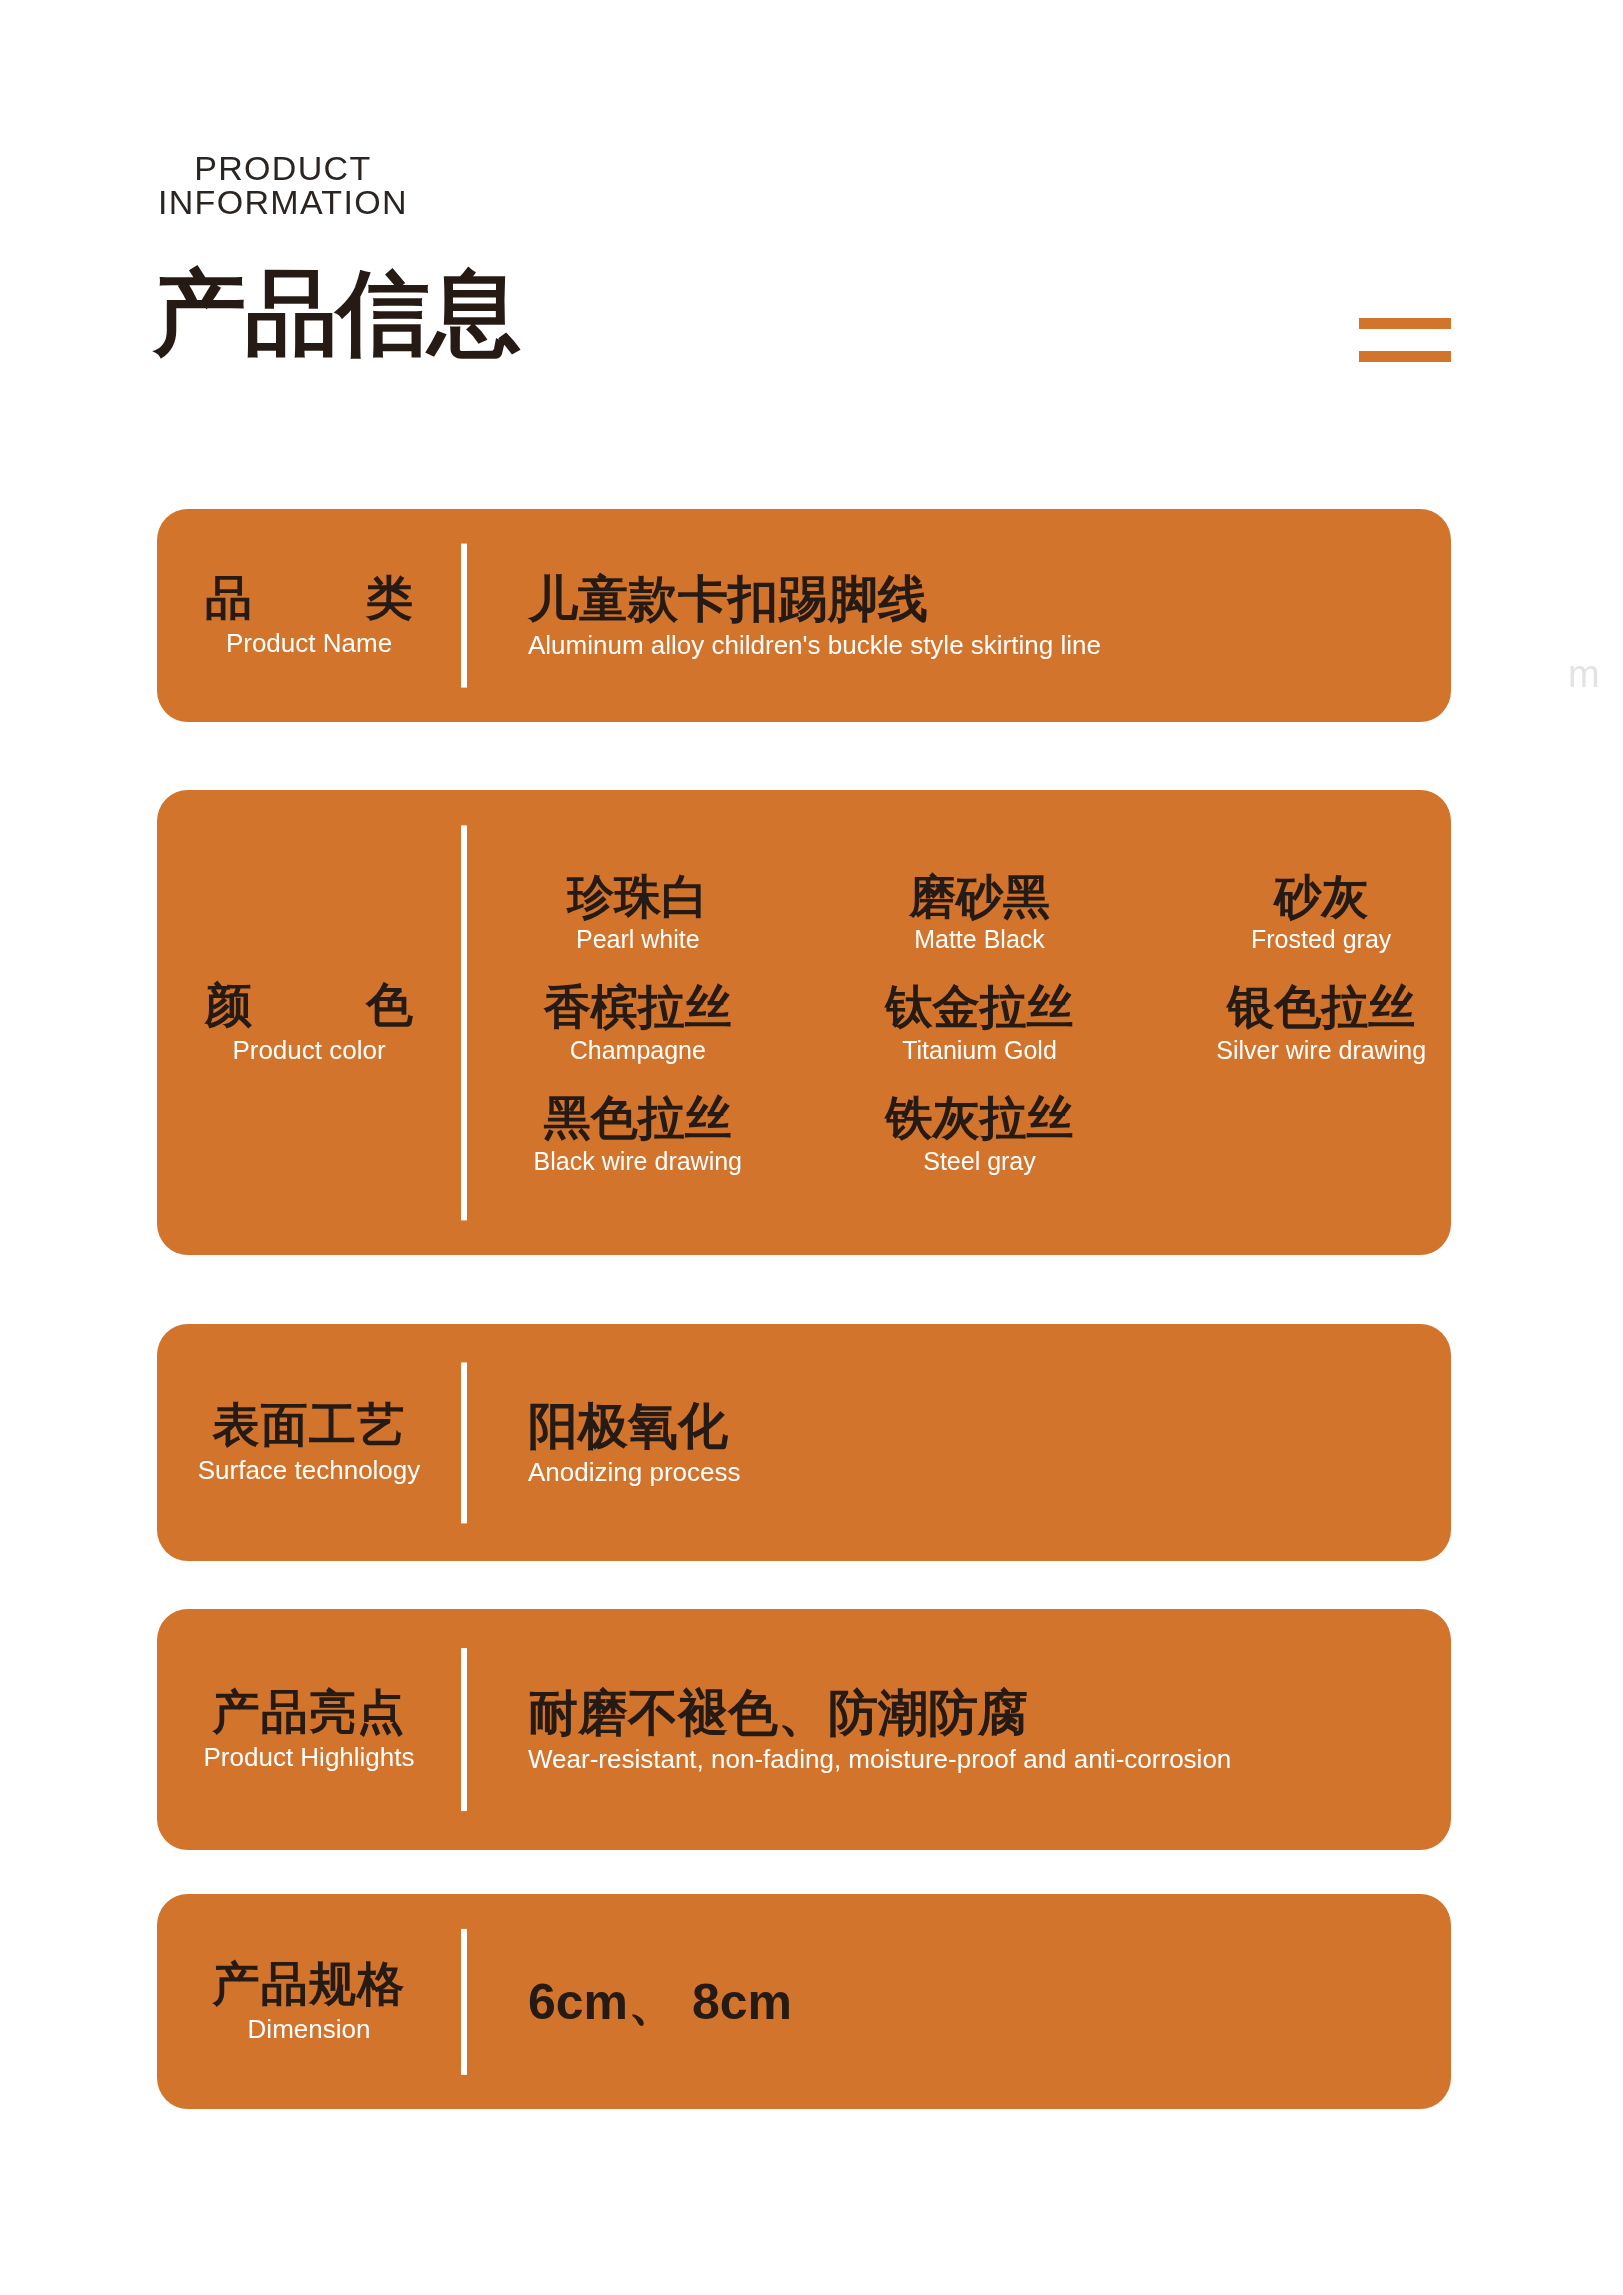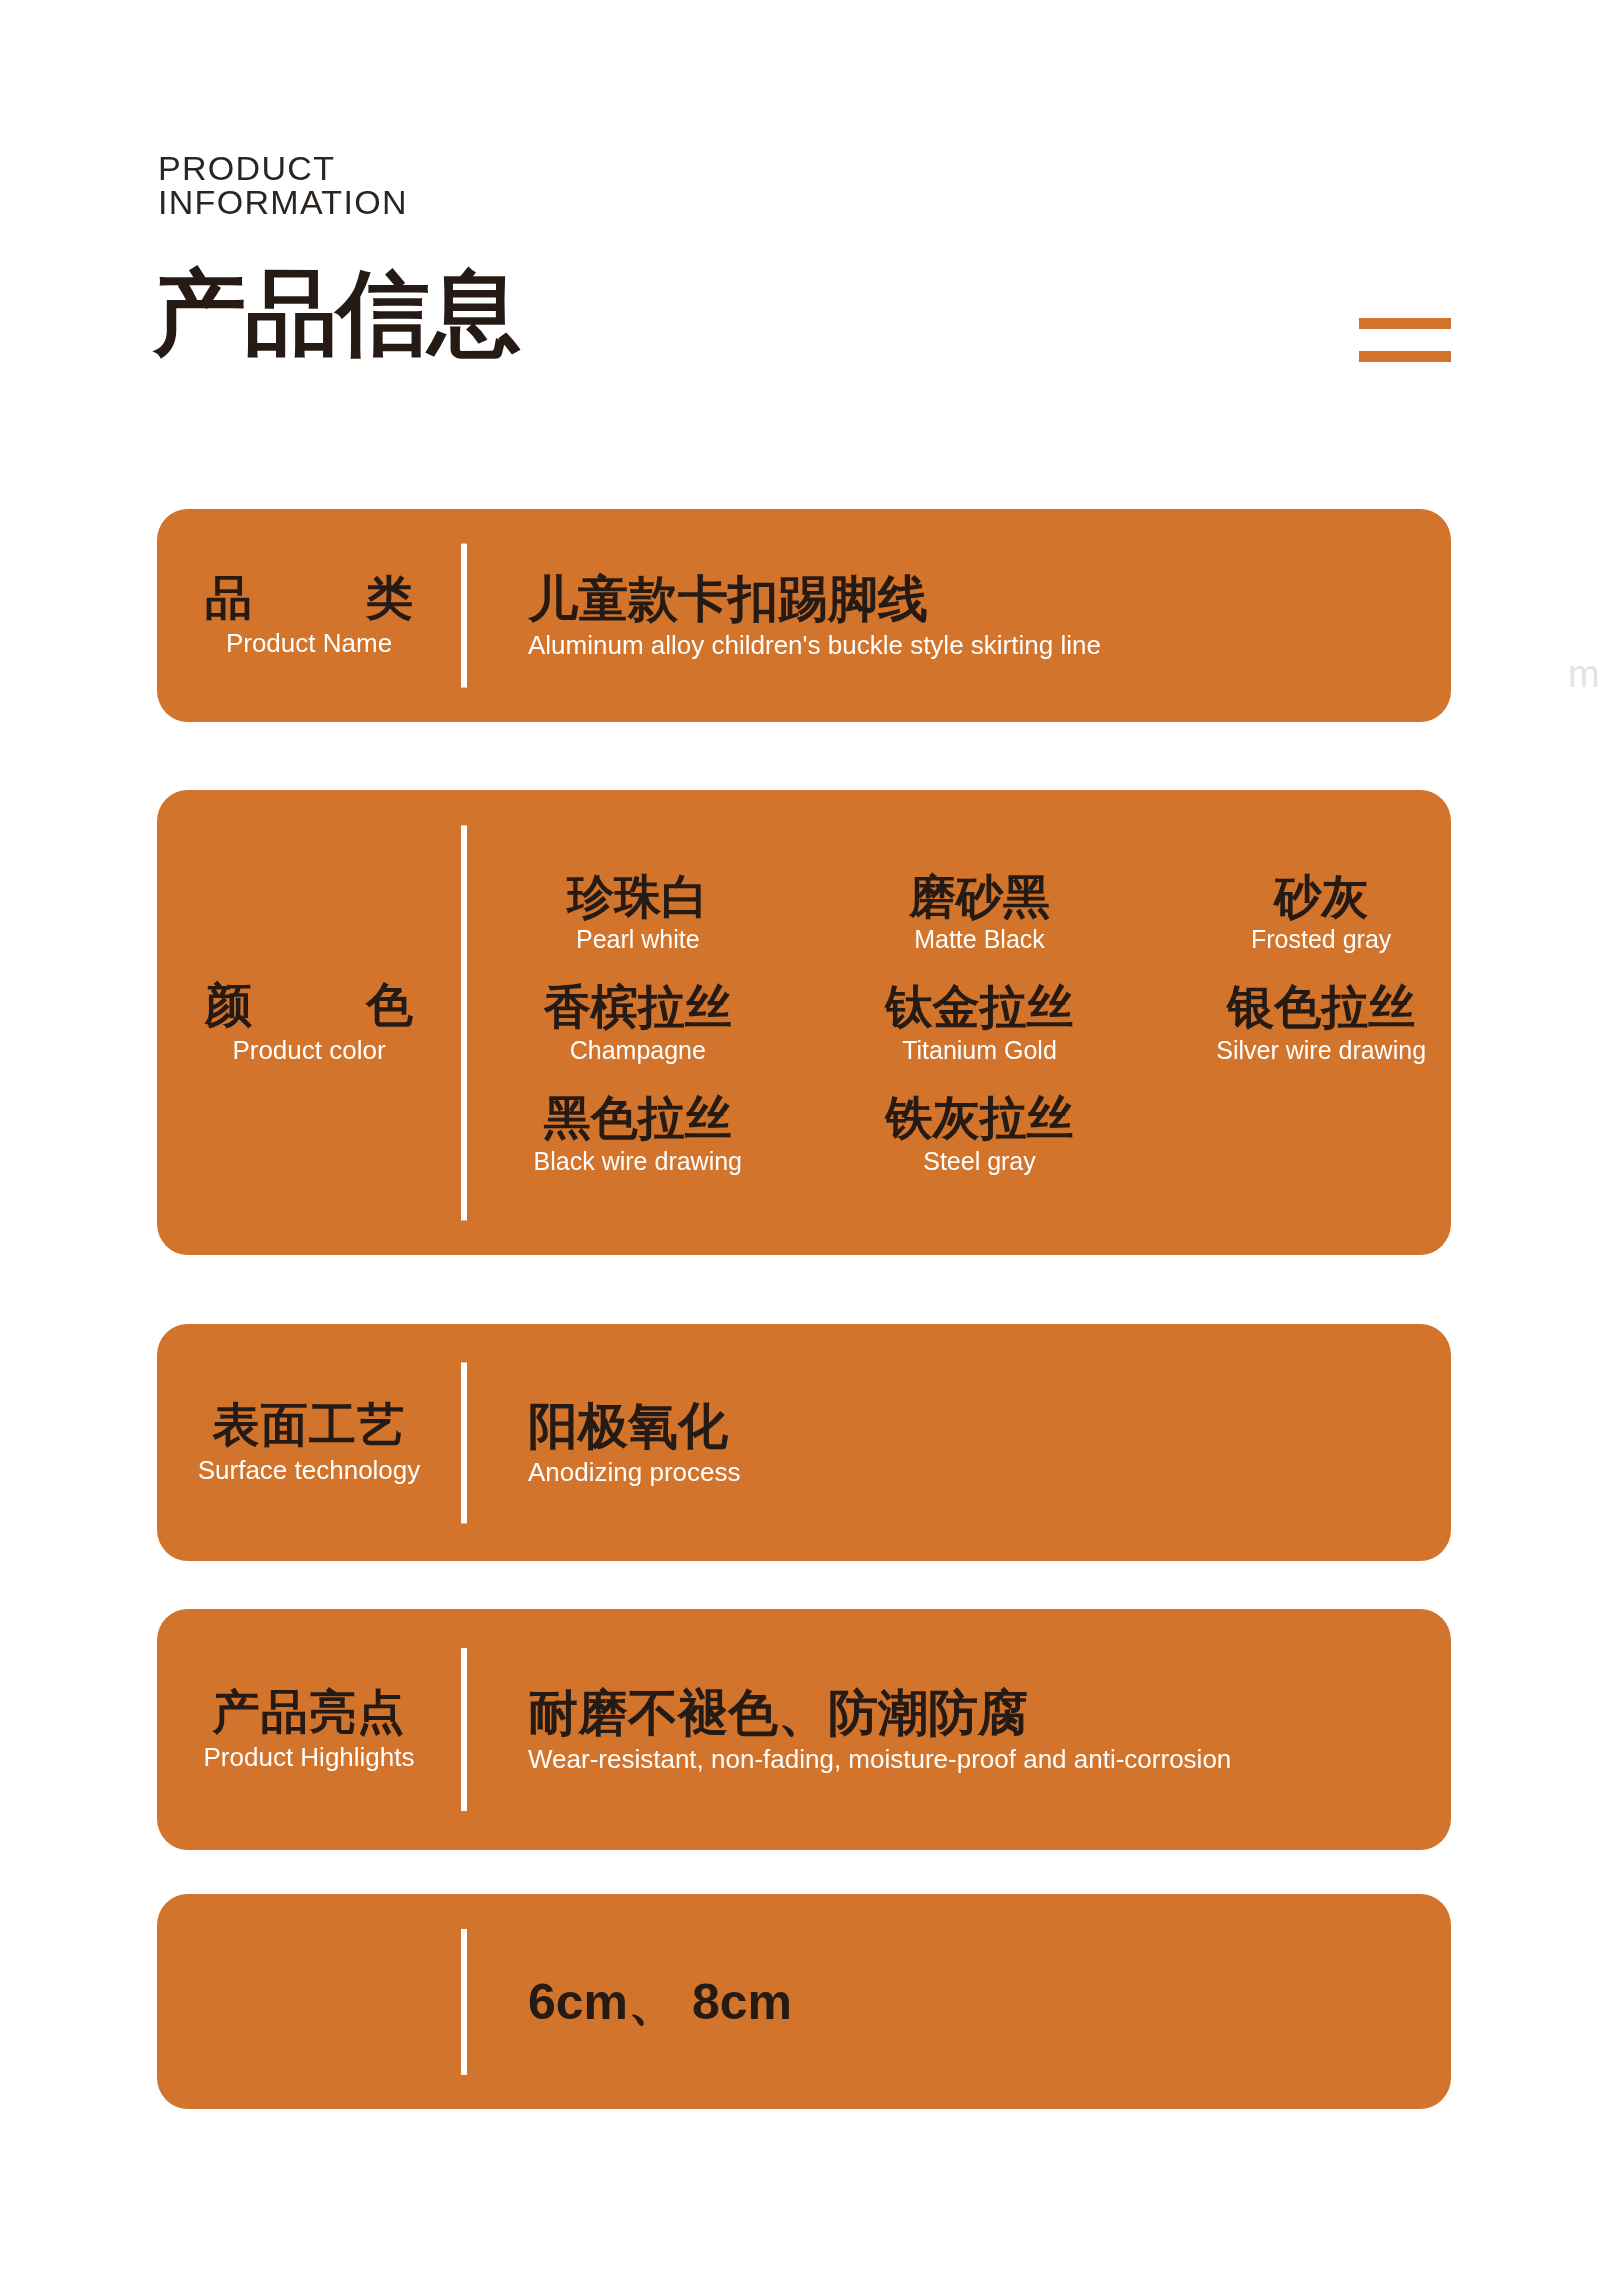--- a/index.html
+++ b/index.html
@@ -12,21 +12,21 @@
   html,body{background:#ffffff;}
   body{
     width:1623px;height:2295px;
     position:relative;
     font-family:"Liberation Sans","DejaVu Sans",sans-serif;
     overflow:hidden;
   }
   .eyebrow{
     position:absolute;left:158px;top:151px;
     font-size:34px;line-height:34px;letter-spacing:1.3px;
-    color:#2B2522;font-weight:400;
+    color:#2B2522;font-weight:400;text-align:center;
   }
   .page-title{
     position:absolute;left:153px;top:260px;
     font-size:93px;line-height:1.15;
     font-weight:900;color:var(--ink);letter-spacing:-1.3px;
   }
   .accent-bar{
     position:absolute;left:1359px;width:92px;height:11px;
     background:var(--orange);
   }
@@ -186,18 +186,22 @@
     <div class="label-en">Product Highlights</div>
   </div>
   <div class="divider"></div>
   <div class="value-block">
     <div class="value-zh">耐磨不褪色、防潮防腐</div>
     <div class="value-en">Wear-resistant, non-fading, moisture-proof and anti-corrosion</div>
   </div>
 </section>
 
 <section class="card card-5">
+  <div class="label-col">
+    <div class="label-zh">产品规格</div>
+    <div class="label-en">Dimension</div>
+  </div>
   <div class="divider"></div>
   <div class="value-block">
     <div class="value-zh">6cm、 8cm</div>
   </div>
 </section>
 
 
 </body></html>

